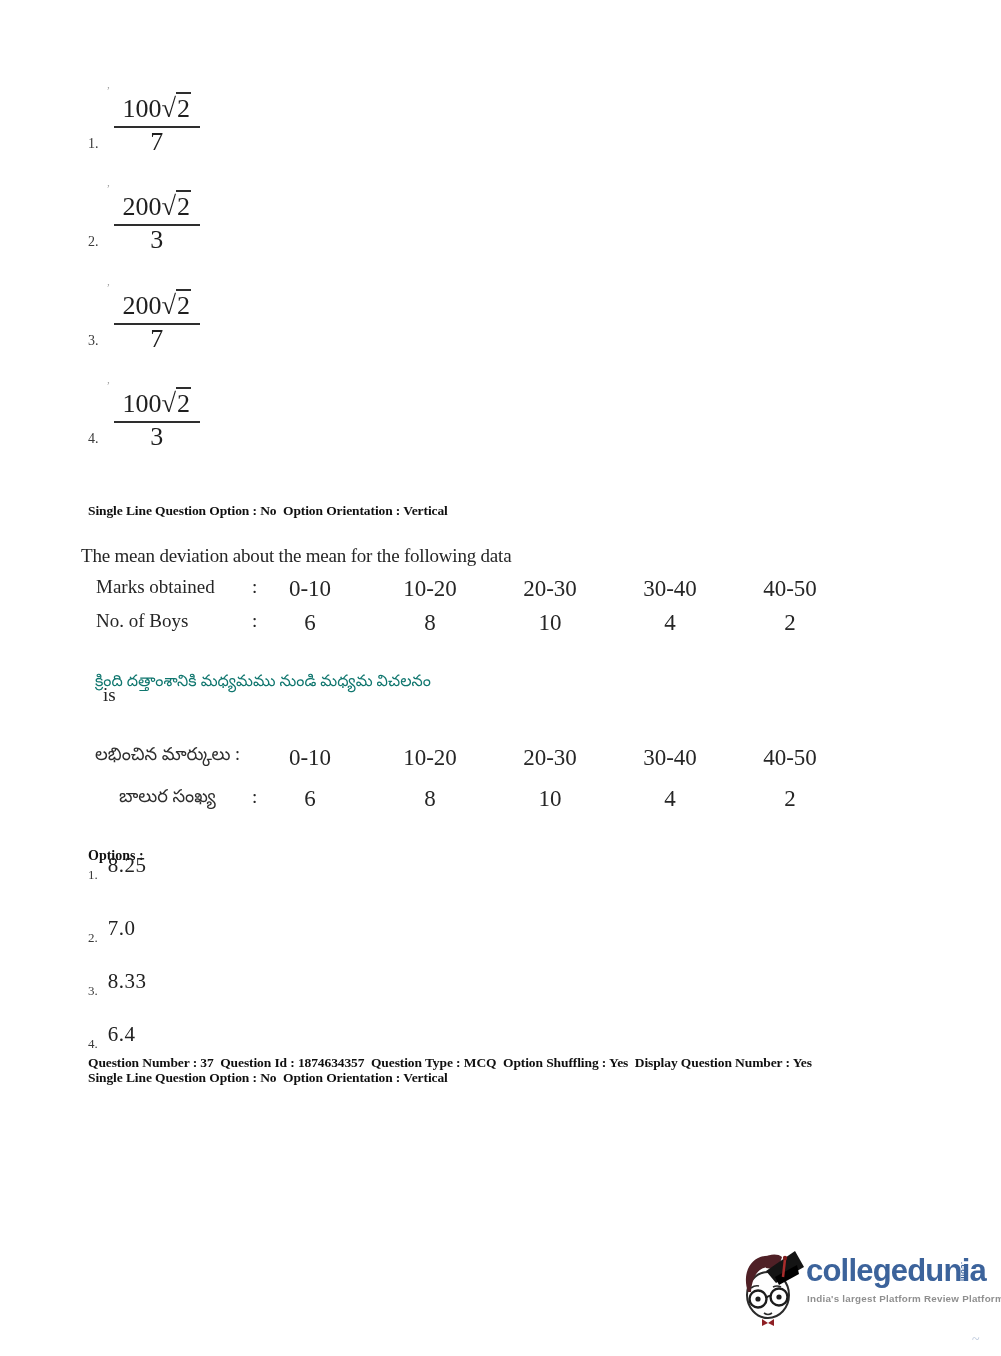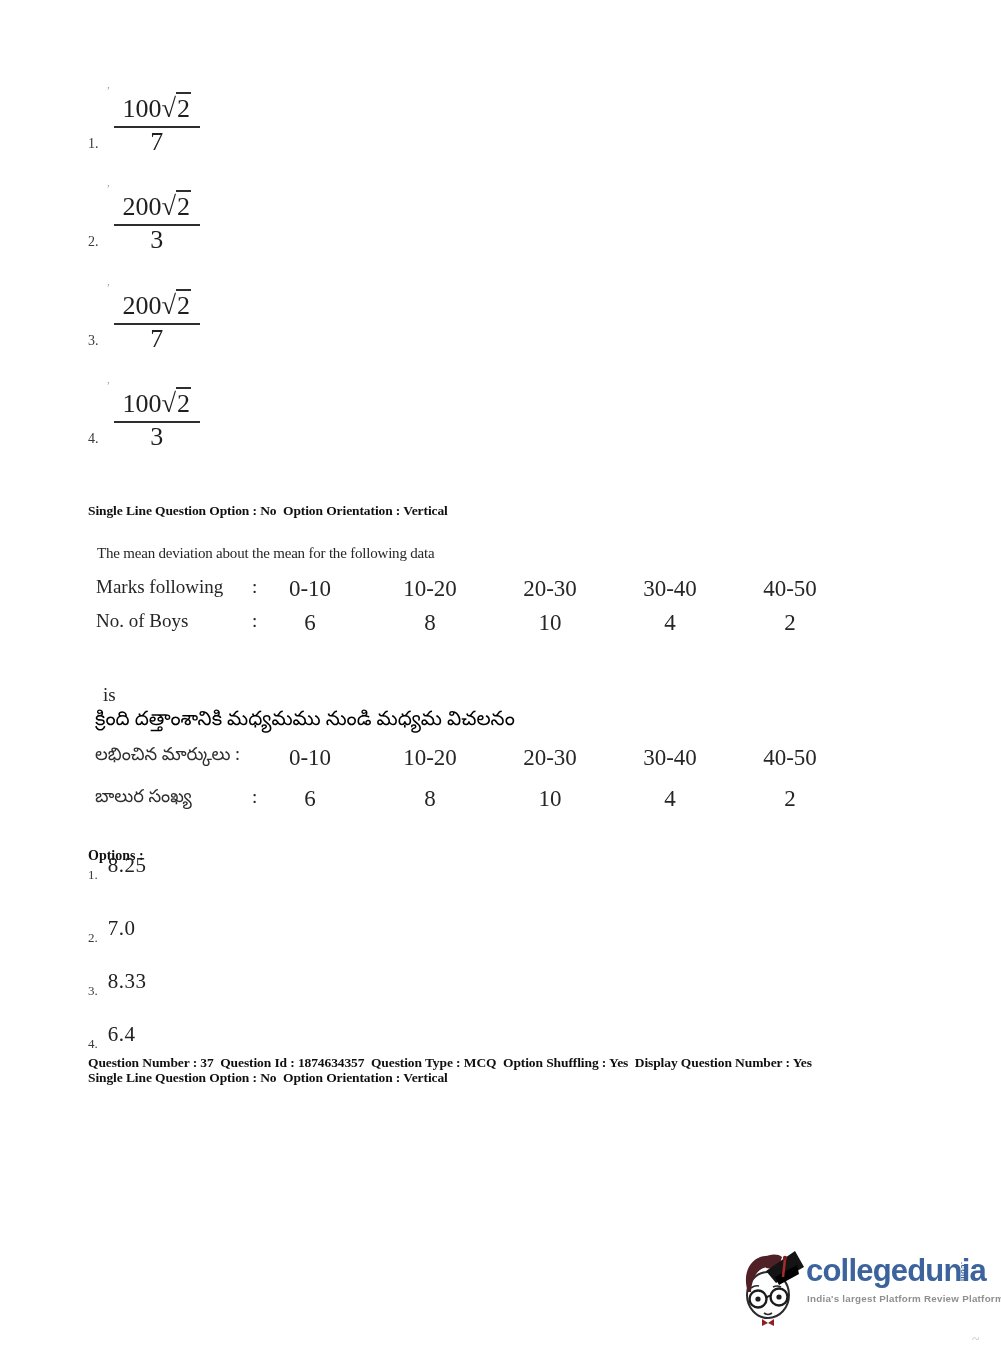--- a/index.html
+++ b/index.html
@@ -13,26 +13,26 @@
   .frac{display:inline-block;text-align:center;font-size:26px;color:#1f1f1f;position:relative;line-height:1.15;}
   .frac .tick{position:absolute;top:-9px;left:-7px;font-size:11px;color:#9a9a9a;}
   .frac .top{padding:0 9px 3px;border-bottom:2px solid #2e2e2e;white-space:nowrap;}
   .frac .bot{padding-top:3px;}
   .sqrt-sym{font-size:1.02em;}
   .rad{border-top:2px solid #2e2e2e;padding:0 1px;}
   
   .meta{position:absolute;left:88px;width:820px;font-weight:700;font-size:13.5px;
         line-height:14.8px;color:#101010;letter-spacing:-0.1px;}
   
-  .q-intro-en{position:absolute;left:97px;top:545px;font-size:15px;letter-spacing:-0.2px;color:#262626;}
+  .q-intro-en{position:absolute;left:81px;top:545px;font-size:19px;letter-spacing:-0.2px;color:#262626;}
   .row-label{position:absolute;left:96px;font-size:19px;color:#262626;white-space:nowrap;}
   .row-colon{position:absolute;left:252px;font-size:19px;color:#262626;}
   .slot{position:absolute;width:120px;text-align:center;font-size:23px;color:#262626;}
   .q-suffix{position:absolute;left:103px;top:640px;font-size:19px;color:#262626;margin-top:44px;}
-  .q-intro-te{position:absolute;left:95px;top:707px;font-size:20px;color:#000000;}
+  .q-intro-te{position:absolute;left:95px;top:672px;font-size:16px;color:#0f766e;}
   .row-label-te{position:absolute;left:95px;font-size:18px;color:#2e2e2e;white-space:nowrap;}
   
   .options-label{position:absolute;left:88px;top:836px;font-weight:700;font-size:14px;color:#101010;margin-top:12px;}
   .opt{position:absolute;left:88px;display:flex;align-items:flex-end;gap:10px;}
   .opt .onum{font-size:13px;color:#3a3a3a;}
   .opt .oval{font-size:21px;color:#222;margin-bottom:5px;letter-spacing:0.5px;}
   
   .logo{position:absolute;left:738px;top:1244px;width:240px;height:100px;cursor:pointer;}
   .mascot{position:absolute;left:0;top:2px;}
   .brand{position:absolute;left:68px;top:9px;font-family:"Liberation Sans", sans-serif;
@@ -67,21 +67,21 @@
     <span class="onum">4.</span>
     <span class="frac"><span class="tick">ʼ</span><span class="top"><span>100</span><span class="sqrt-sym">√</span><span class="rad">2</span></span><span class="bot" style="display:block;">3</span></span>
   </div>
 
   <div class="meta" style="top:504px;">
     <div>Single Line Question Option : No&nbsp; Option Orientation : Vertical</div>
   </div>
 
   <div class="q-intro-en">The mean deviation about the mean for the following data</div>
 
-  <span class="row-label" style="top:576px;">Marks following</span>
+  <span class="row-label" style="top:576px;">Marks obtained</span>
   <span class="row-colon" style="top:576px;">:</span>
   <span class="slot" style="left:250px;top:576px;">0-10</span>
   <span class="slot" style="left:370px;top:576px;">10-20</span>
   <span class="slot" style="left:490px;top:576px;">20-30</span>
   <span class="slot" style="left:610px;top:576px;">30-40</span>
   <span class="slot" style="left:730px;top:576px;">40-50</span>
 
   <span class="row-label" style="top:610px;">No. of Boys</span>
   <span class="row-colon" style="top:610px;">:</span>
   <span class="slot" style="left:250px;top:610px;">6</span>
@@ -94,21 +94,21 @@
 
   <div class="q-intro-te">క్రింది దత్తాంశానికి మధ్యమము నుండి మధ్యమ విచలనం</div>
 
   <span class="row-label-te" style="top:744px;">లభించిన మార్కులు :</span>
   <span class="slot" style="left:250px;top:745px;">0-10</span>
   <span class="slot" style="left:370px;top:745px;">10-20</span>
   <span class="slot" style="left:490px;top:745px;">20-30</span>
   <span class="slot" style="left:610px;top:745px;">30-40</span>
   <span class="slot" style="left:730px;top:745px;">40-50</span>
 
-  <span class="row-label-te" style="top:786px;">బాలుర సంఖ్య</span>
+  <span class="row-label-te" style="top:786px;margin-left:24px;">బాలుర సంఖ్య</span>
   <span class="row-colon" style="top:786px;">:</span>
   <span class="slot" style="left:250px;top:786px;">6</span>
   <span class="slot" style="left:370px;top:786px;">8</span>
   <span class="slot" style="left:490px;top:786px;">10</span>
   <span class="slot" style="left:610px;top:786px;">4</span>
   <span class="slot" style="left:730px;top:786px;">2</span>
 
   <div class="options-label">Options :</div>
 
   <div class="opt" style="top:853px;">

